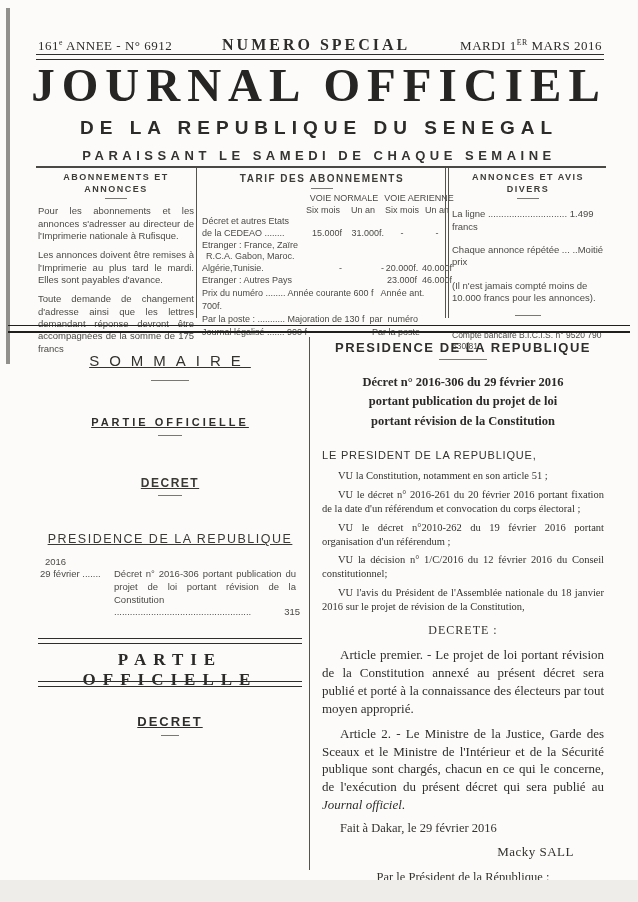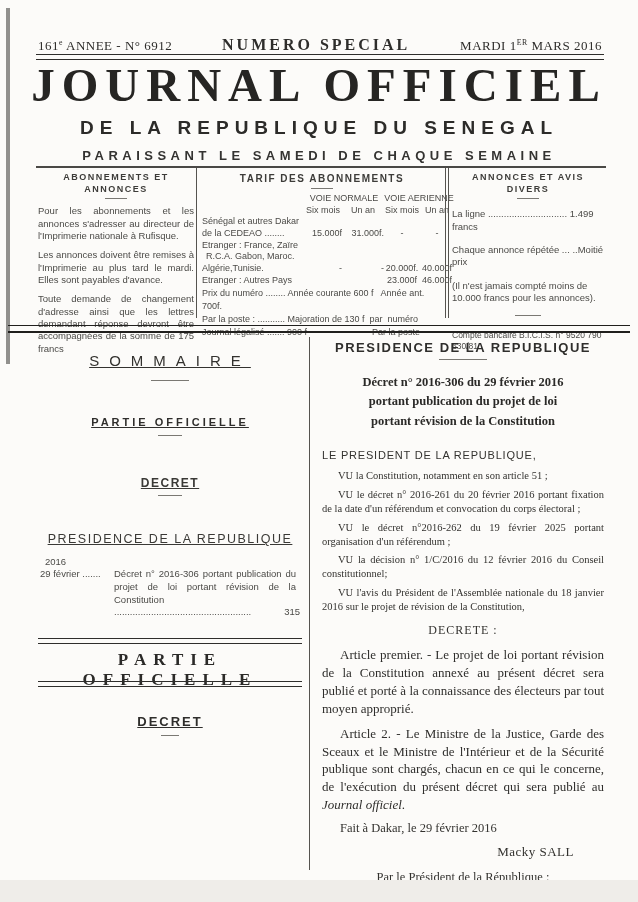--- a/index.html
+++ b/index.html
@@ -101,21 +101,21 @@
     <div class="tarif-grid">
       <span></span>
       <span class="tg-c" style="grid-column:2/4;">VOIE NORMALE</span>
       <span class="tg-c" style="grid-column:4/6;">VOIE AERIENNE</span>
       <span></span>
       <span class="tg-c">Six mois</span>
       <span class="tg-c">Un an</span>
       <span class="tg-c">Six mois</span>
       <span class="tg-c">Un an</span>
 
-      <span>Sénégal et autres Dakar</span>
+      <span>Décret et autres Etats</span>
       <span class="tg-r"></span>
         <span class="tg-r"></span>
         <span class="tg-c"></span>
         <span class="tg-c"></span>
 
       <span>de la CEDEAO ........</span>
       <span class="tg-r">15.000f</span>
         <span class="tg-r">31.000f.</span>
         <span class="tg-c">-</span>
         <span class="tg-c">-</span>
@@ -209,21 +209,21 @@
       <div>Décret n° 2016-306 du 29 février 2016</div>
       <div>portant publication du projet de loi</div>
       <div>portant révision de la Constitution</div>
     </div>
 
     <div class="salutation">LE PRESIDENT DE LA REPUBLIQUE,</div>
 
     <div class="vu-wrap">
       <p class="vu">VU la Constitution, notamment en son article 51 ;</p>
       <p class="vu">VU le décret n° 2016-261 du 20 février 2016 portant fixation de la date d'un référendum et convocation du corps électoral ;</p>
-      <p class="vu">VU le décret n°2016-262 du 19 février 2025 portant organisation d'un référendum ;</p>
+      <p class="vu">VU le décret n°2010-262 du 19 février 2016 portant organisation d'un référendum ;</p>
       <p class="vu">VU la décision n° 1/C/2016 du 12 février 2016 du Conseil constitutionnel;</p>
       <p class="vu">VU l'avis du Président de l'Assemblée nationale du 18 janvier 2016 sur le projet de révision de la Constitution,</p>
     </div>
 
     <div class="decrete">DECRETE :</div>
 
     <p class="art">Article premier. - Le projet de loi portant révision de la Constitution annexé au présent décret sera publié et porté à la connaissance des électeurs par tout moyen approprié.</p>
     <p class="art"><span>Article 2. - Le Ministre de la Justice, Garde des Sceaux et le Ministre de l'Intérieur et  de la Sécurité publique sont chargés, chacun en ce qui le concerne, de l'exécution du présent décret qui sera publié au </span><i>Journal officiel</i><span>.</span></p>
 
     <div class="fait">Fait à Dakar, le 29 février 2016</div>

